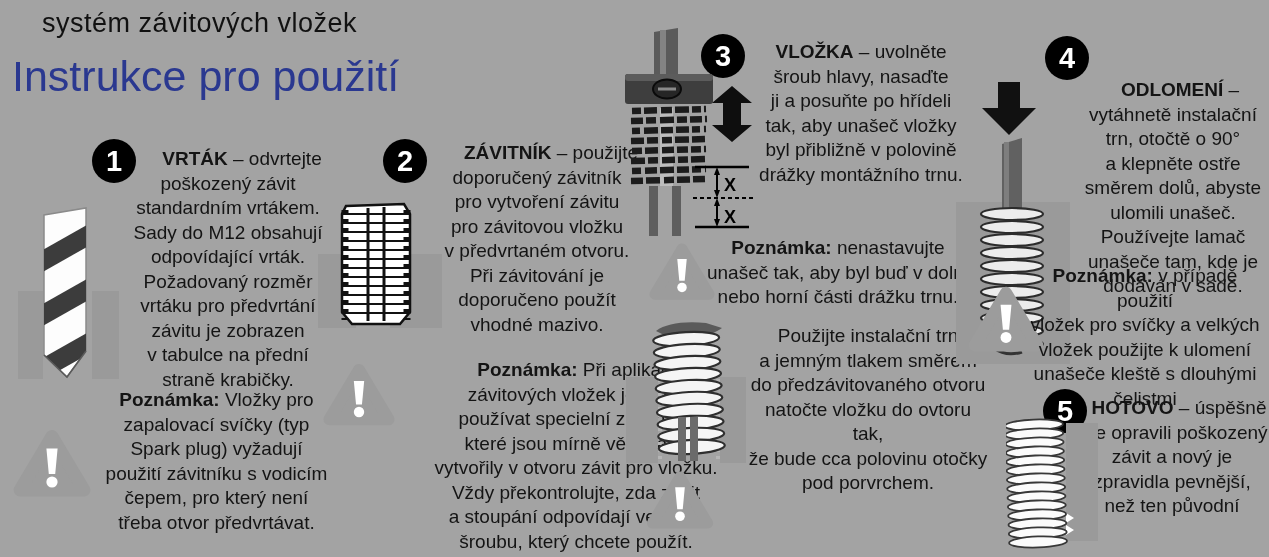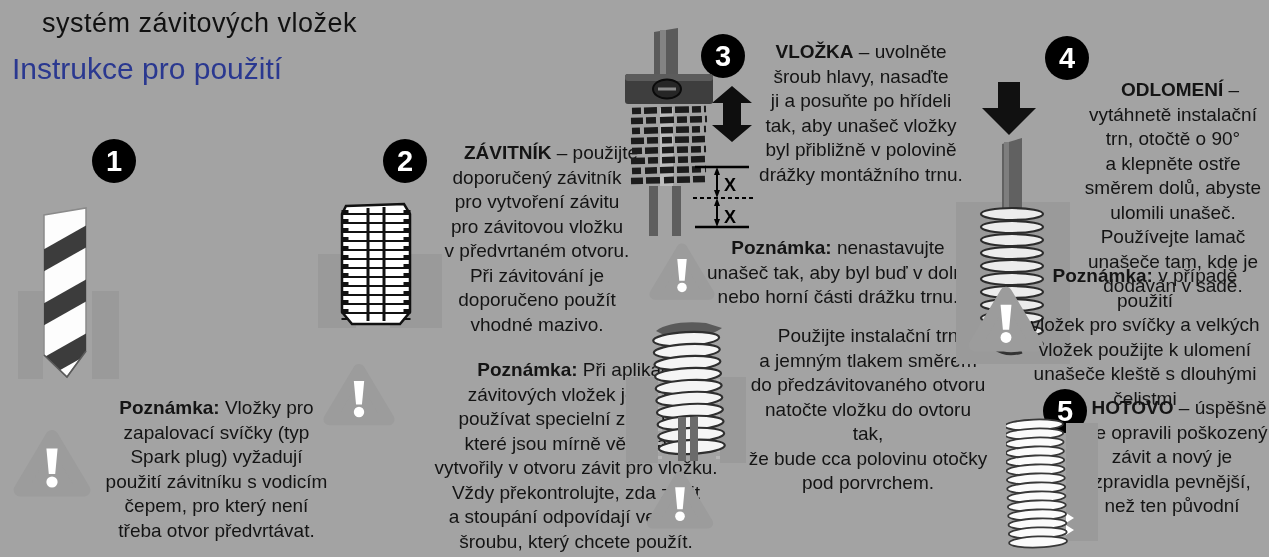--- a/index.html
+++ b/index.html
@@ -2,41 +2,51 @@
 <html><head>
 <meta charset="utf-8">
 <style>
   html,body { margin:0; padding:0; background:#ffffff; }
   .page {
     position:relative; width:1269px; height:557px; background:#a3a3a3;
     font-family:"Liberation Sans", sans-serif; color:#111111; overflow:hidden;
   }
   .abs { position:absolute; }
   .subtitle { font-size:27px; letter-spacing:0.5px; color:#111111; }
-  .title { font-size:30px; color:#2a3890; }
+  .title { font-size:43px; color:#2a3890; }
   .badge {
     width:44px; height:44px; border-radius:50%; background:#000000; color:#ffffff;
     font-weight:bold; font-size:29px; display:flex; align-items:center; justify-content:center;
     box-sizing:border-box;
   }
   .step-text {
     font-size:19px; line-height:24.5px; white-space:pre-line; color:#141414;text-align:center;
   }
   .step-text b { font-weight:bold; }
   svg { display:block; }
 </style>
 </head>
 <body>
 
 <div class="page">
 
   <div class="abs subtitle" style="left:42px; top:8px;">systém závitových vložek</div>
   <div class="abs title" style="left:12px; top:52px;">Instrukce pro použití</div>
 
   <div class="abs badge" style="left:92px; top:139px;">1</div>
+  <div class="abs step-text" style="left:122px; top:147px; width:212px; text-indent:28px;"><b>VRTÁK</b><span> – odvrtejte
+poškozený závit
+standardním vrtákem.
+Sady do M12 obsahují
+odpovídající vrták.
+Požadovaný rozměr
+vrtáku pro předvrtání
+závitu je zobrazen
+v tabulce na přední
+straně krabičky.</span></div>
 
   <svg class="abs" style="left:0px; top:205px;" width="130" height="182" viewBox="0 0 130 182">
     <rect x="18" y="86" width="25" height="88" fill="#9a9a9a"></rect>
     <rect x="92" y="86" width="27" height="88" fill="#9a9a9a"></rect>
     <defs>
         <clipPath id="drillClip">
           <path d="M44,10 L86,3 L86,146 L67,172 L44,150 Z"></path>
         </clipPath>
       </defs>
     <path d="M44,10 L86,3 L86,146 L67,172 L44,150 Z" fill="#fdfdfd" stroke="#8a8a8a" stroke-width="1.5"></path>
@@ -46,21 +56,21 @@
       <path d="M30,160 L94,124 L94,146 L30,182 Z"></path>
     </g>
     <path d="M44,150 L67,172 L86,146" fill="none" stroke="#5a5a5a" stroke-width="1.5"></path>
   </svg>
 
   <svg class="abs" style="left:12px; top:426px;" width="80" height="72" viewBox="0 0 100 90">
     <path d="M50,13 L90,80 L10,80 Z" fill="#9c9c9c" stroke="#9c9c9c" stroke-width="16" stroke-linejoin="round"></path>
     <path d="M43,28 h14 l-3,32 h-8 Z" fill="#ffffff"></path>
     <circle cx="50" cy="70" r="7" fill="#ffffff"></circle>
   </svg>
-  <div class="abs step-text" style="left:94px; top:396px; width:245px;"><b>Poznámka:</b><span> Vložky pro
+  <div class="abs step-text" style="left:94px; top:388px; width:245px;"><b>Poznámka:</b><span> Vložky pro
 zapalovací svíčky (typ
 Spark plug) vyžadují
 použití závitníku s vodicím
 čepem, pro který není
 třeba otvor předvrtávat.</span></div>
 
   <div class="abs badge" style="left:383px; top:139px;">2</div>
   <div class="abs step-text" style="left:413px; top:141px; width:222px; text-indent:28px;margin-left:13px;"><b>ZÁVITNÍK</b><span> – použijte
 doporučený závitník
 pro vytvoření závitu

